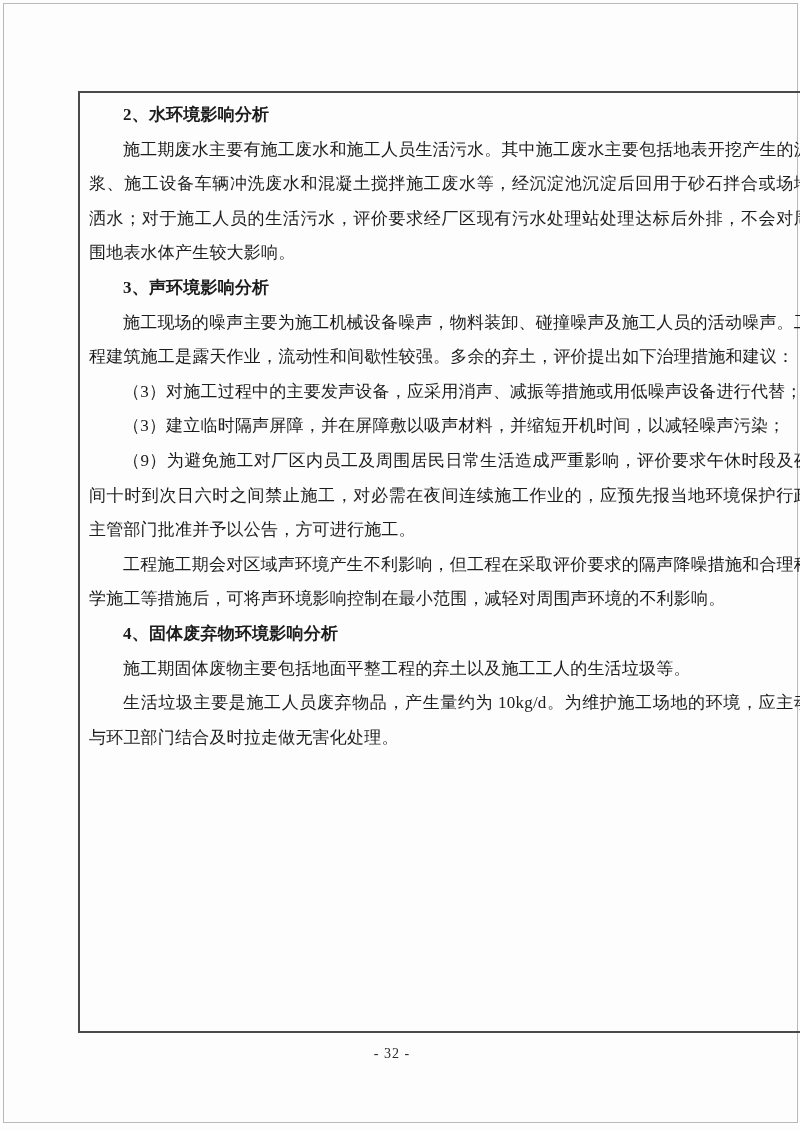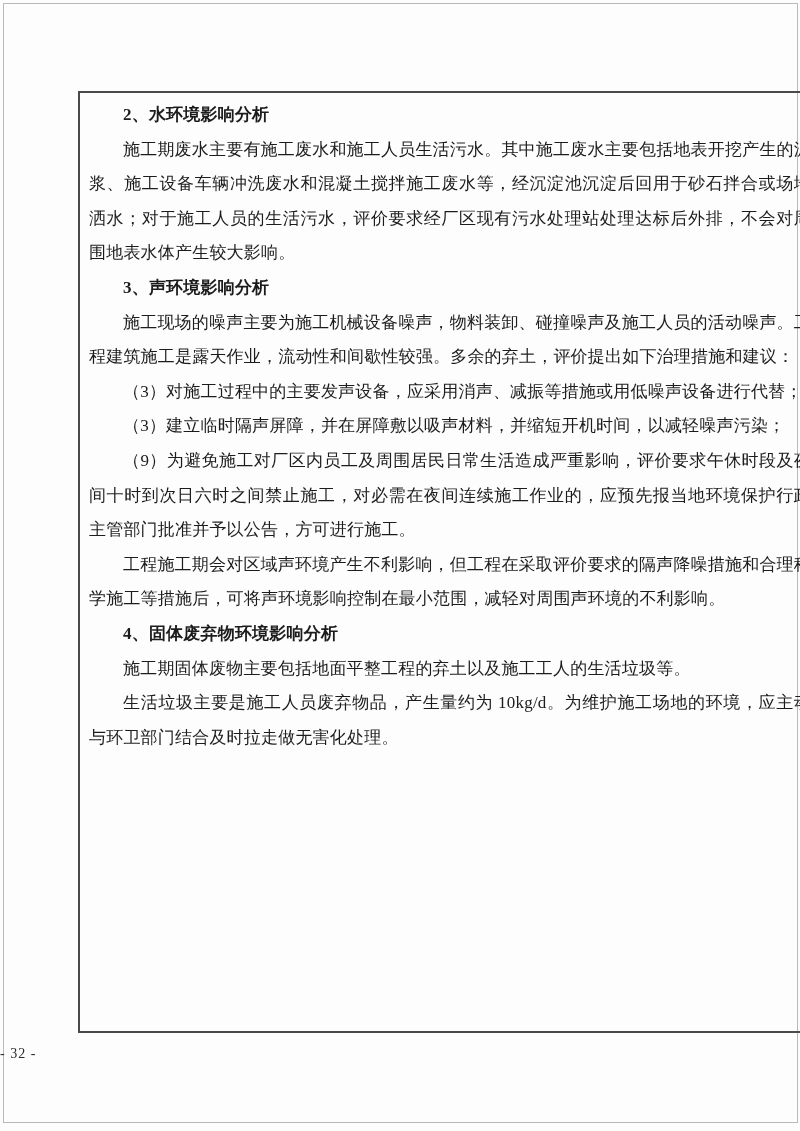--- a/index.html
+++ b/index.html
@@ -45,20 +45,21 @@
     text-align:justify;
     text-justify:inter-character;
     letter-spacing:0.2px;
   }
   .sec-heading{ font-weight:700; text-indent:2em; }
   .sec-para{ text-indent:2em; }
   .page-number{
     position:absolute;
     left:0; right:16px;
     top:1046px;
+    text-align:center;
     font-size:14px;
     color:#2a2a2a;
     letter-spacing:1px;
   }
 </style>
 </head>
 <body>
 
 <div class="page">
   <div class="page-edge"></div>

